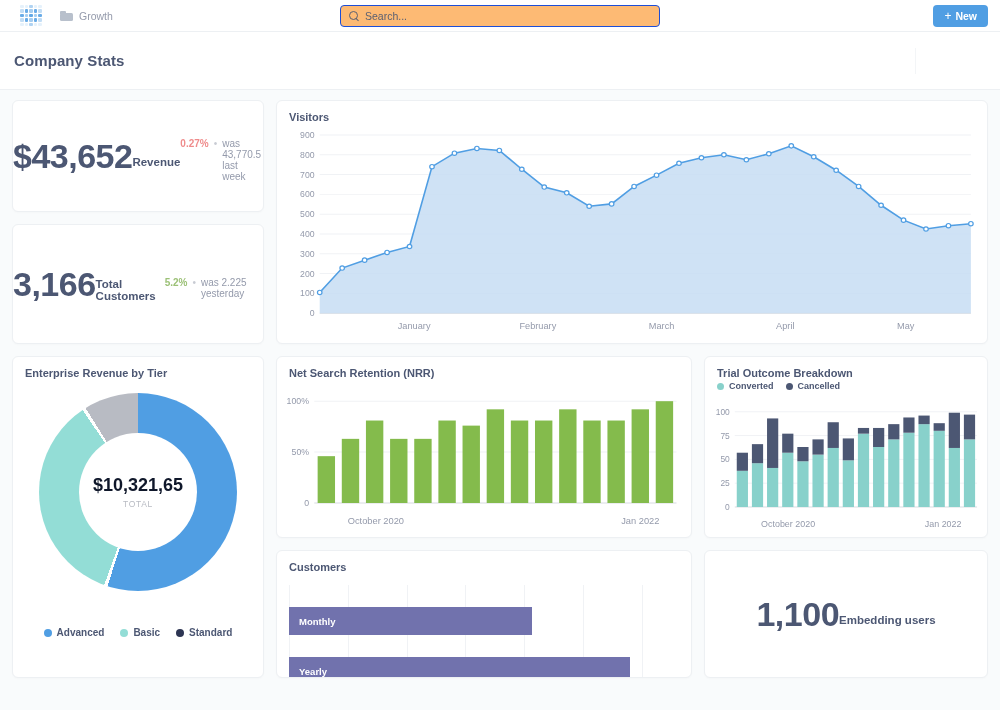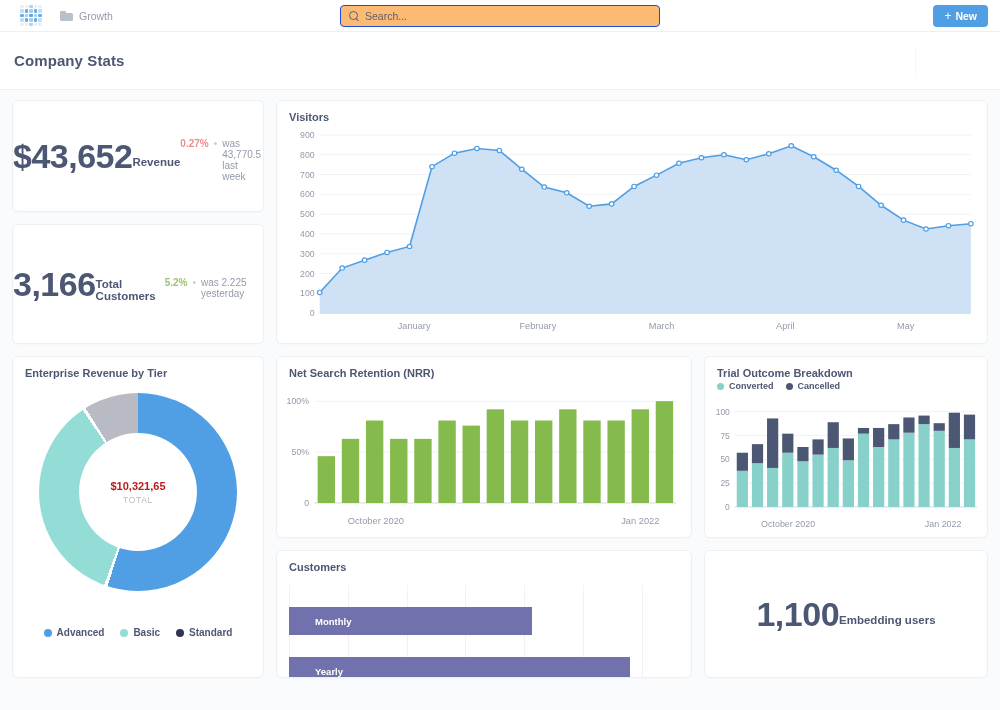--- a/index.html
+++ b/index.html
@@ -92,21 +92,21 @@
 
   
   .card-donut { height: 322px; margin-top: 12px; position: relative; }
   .donut-wrap { display:flex; justify-content:center; margin-top: 14px; position: relative; }
   .donut { width: 198px; height: 198px; border-radius: 50%; position: relative; }
   .donut-hole {
     position:absolute; left:50%; top:50%; transform:translate(-50%,-50%);
     width: 118px; height: 118px; border-radius:50%; background:#fff;
     display:flex; flex-direction:column; align-items:center; justify-content:center;
   }
-  .donut-total { font-size: 11px; font-weight: 700; color:#b91c1c; }
+  .donut-total { font-size: 18px; font-weight: 700; color:#0f172a; }
   .donut-sub { font-size: 8.5px; color:#B8BBC3; letter-spacing: .7px; margin-top: 3px; }
   .donut-legend { display:flex; justify-content:center; gap:16px; margin-top: 36px; }
   .lg { display:flex; align-items:center; gap:5px; font-size:10px; color:#4C5773; font-weight:700; }
   .lg b { width: 8px; height: 8px; border-radius: 50%; display:block; }
 
   
   .midrow { display:flex; gap:12px; margin-top: 12px; }
   .card-nrr { flex: 1; height: 182px; position: relative; }
   .card-trial { width: 284px; flex:none; height: 182px; position: relative; }
   .card-customers { flex: 1; height: 128px; position: relative; overflow:hidden; }
@@ -115,21 +115,21 @@
   .axis-lbl { font-size: 8.5px; fill: #949AAB; }
   .axis-lbl-b { font-size: 9px; fill: #949AAB; }
 
   .trial-legend { display:flex; gap:12px; padding: 2px 12px 0; }
   .trial-legend .lg { font-size: 9px; }
   .trial-legend .lg b { width: 7px; height: 7px; }
 
   
   .cust-plot { position:absolute; left:12px; right:10px; top:34px; bottom:0; }
   .hbar { height: 28px; background:#7172AD; display:flex; align-items:center;
-          padding-left: 26px; color:#fff; font-size:9.5px; font-weight:700; }
+          padding-left: 10px; color:#fff; font-size:9.5px; font-weight:700; }
   .hbar-row { position:absolute; left:0; right:0; }
   .vgrid { position:absolute; top:0; bottom:0; width:1px; background:#F0F2F5; }
 </style>
 </head>
 <body>
 
 <div class="topnav">
   <div class="logo">
     <i style="opacity:.15"></i>
       <i style="opacity:.15"></i>

